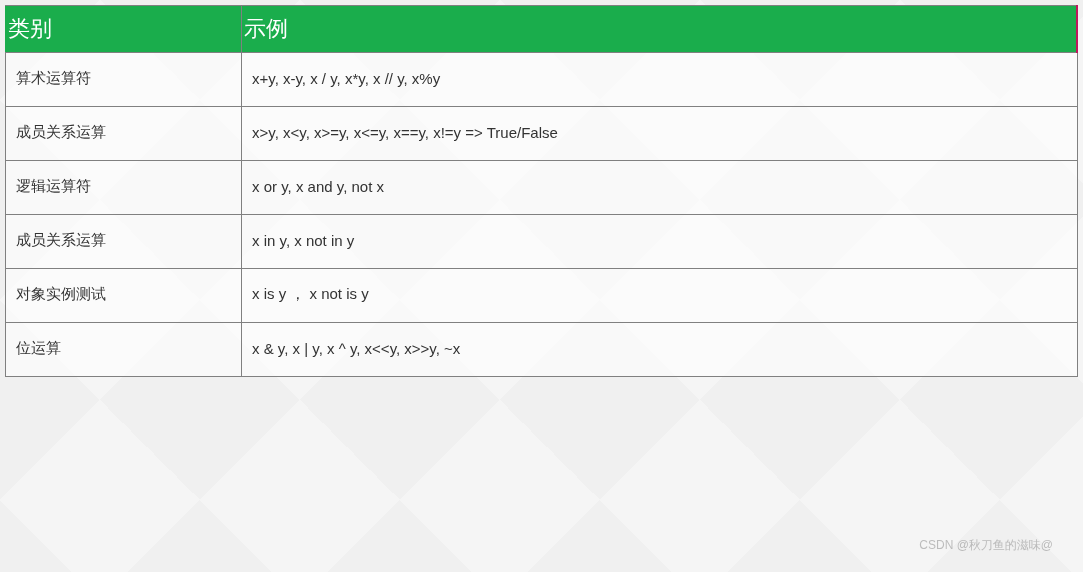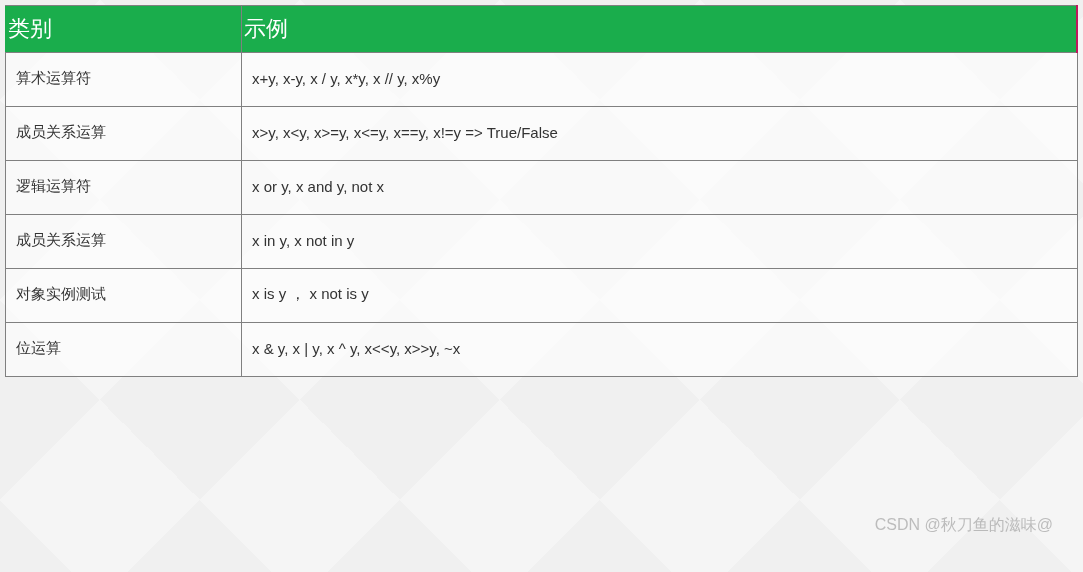--- a/index.html
+++ b/index.html
@@ -47,24 +47,24 @@
       font-size: 15px;
       color: #333;
       vertical-align: middle;
       background: transparent;
     }
     td:first-child {
       width: 236px;
     }
     .watermark {
       position: absolute;
-      bottom: 36px;
+      bottom: 18px;
       right: 30px;
       color: rgba(120,120,120,0.45);
-      font-size: 16px;
+      font-size: 12px;
       pointer-events: none;
     }
   </style>
 </head>
 <body>
 
 <table>
   <thead>
     <tr>
       <th>类别</th>

